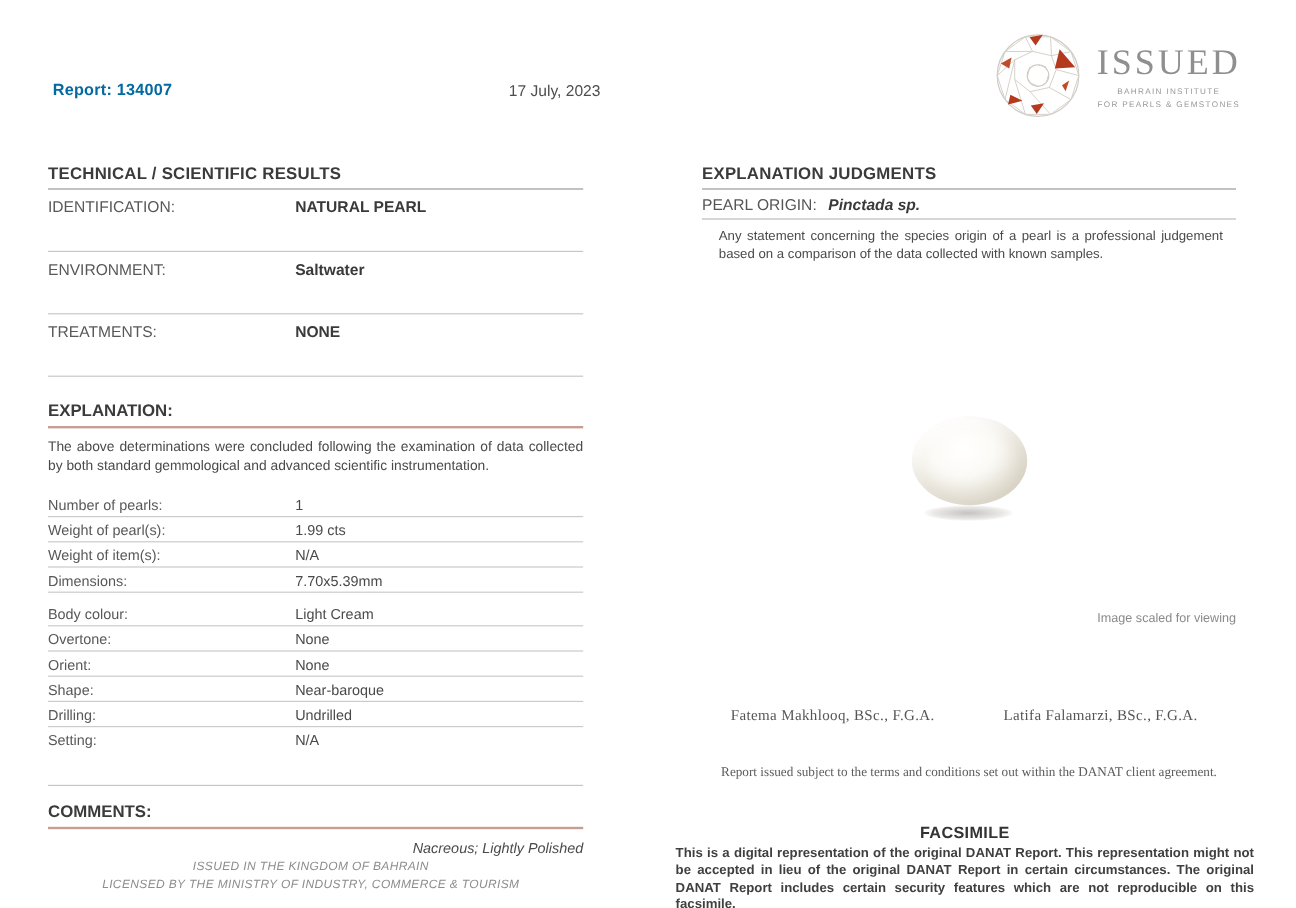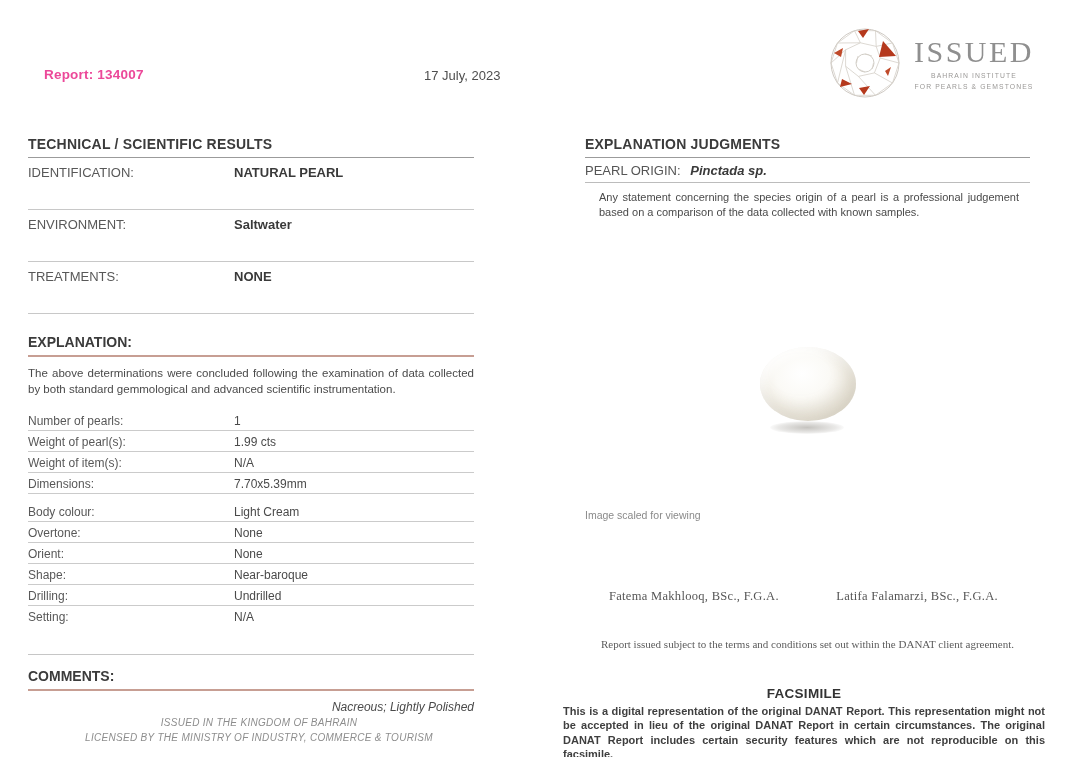--- a/index.html
+++ b/index.html
@@ -3,29 +3,29 @@
 <meta charset="utf-8">
 <style>
   * { margin:0; padding:0; box-sizing:border-box; }
   html,body { background:#ffffff; }
   .page {
     position:relative; width:1080px; height:757px; background:#ffffff;
     font-family:"Liberation Sans", sans-serif; color:#4a4a4a; overflow:hidden;
   }
 
   
-  .report-no { position:absolute; left:44px; top:67px; font-size:13.5px; font-weight:bold; color:#ec4899; letter-spacing:.2px; }
+  .report-no { position:absolute; left:44px; top:67px; font-size:13.5px; font-weight:bold; color:#0369a1; letter-spacing:.2px; }
   .date { position:absolute; left:424px; top:68px; font-size:13px; color:#4e4e4e; }
   .logo { position:absolute; top:26px; right:46px; display:flex; align-items:center; gap:12px; }
   .logo-text { text-align:center; }
   .logo-name { font-family:"Liberation Serif", serif; font-size:30px; color:#8f8f8f; letter-spacing:2.5px; line-height:1; font-weight:400; }
   .logo-sub { font-size:6.8px; color:#9a9896; letter-spacing:1.1px; margin-top:4px; line-height:1.55; }
 
   
-  .col-left  { position:absolute; left:28px;  top:136px; width:446px; }
+  .col-left  { position:absolute; left:40px;  top:136px; width:446px; }
   .col-right { position:absolute; left:585px; top:136px; width:445px; }
 
   .section-title { font-size:14px; font-weight:bold; color:#3b3b3b; letter-spacing:.2px; padding-bottom:5px; border-bottom:1.5px solid #9b9b9b; }
 
   .result-row { display:flex; padding:7px 0 29px; border-bottom:1px solid #c8c8c8; }
   .result-row .lbl { width:206px; font-size:13px; color:#585858; }
   .result-row .val { font-size:13px; font-weight:bold; color:#3a3a3a; }
 
   .sub-head { margin-top:20px; font-size:14px; font-weight:bold; color:#3b3b3b; padding-bottom:5px; border-bottom:2px solid #c79e93; }
   .expl-text { margin-top:9px; font-size:11.5px; line-height:1.35; text-align:justify; color:#4a4a4a; }
@@ -48,21 +48,21 @@
   .origin-row .val { font-weight:bold; font-style:italic; color:#3a3a3a; margin-left:6px; }
   .origin-note { margin:7px 0 0 14px; font-size:11px; line-height:1.32; text-align:justify; color:#4a4a4a; width:420px; }
 
   .pearl { position:relative; width:96px; height:74px; margin:128px auto 0; border-radius:50%;
     background:radial-gradient(ellipse at 44% 36%, #ffffff 0%, #fbfaf6 35%, #f0ece2 65%, #ddd7c9 92%, #d2cbbc 100%);
     box-shadow: inset -8px -10px 16px rgba(150,140,118,.22), inset 4px 5px 10px rgba(255,255,255,.9);
   }
   .pearl::after { content:""; position:absolute; left:10px; bottom:-13px; width:74px; height:13px; border-radius:50%;
     background:radial-gradient(ellipse at 50% 50%, rgba(110,105,95,.40) 0%, rgba(110,105,95,.15) 55%, rgba(110,105,95,0) 75%); }
 
-  .pearl-caption { margin-top:88px; text-align:left; font-size:10.5px; color:#8a8a8a; }
+  .pearl-caption { margin-top:88px; text-align:right; font-size:10.5px; color:#8a8a8a; }
 
   .signatures { display:flex; justify-content:space-between; margin-top:68px; padding:0 32px 0 24px;
     font-family:"Liberation Serif", serif; font-size:12.5px; color:#555; letter-spacing:.3px; }
 
   .terms-note { margin-top:34px; text-align:center; font-family:"Liberation Serif", serif; font-size:11px; color:#5c5c5c; }
 
   .facsimile { position:absolute; left:563px; top:686px; width:482px; }
   .facs-title { text-align:center; font-size:13.5px; font-weight:bold; color:#333; letter-spacing:.3px; }
   .facs-text { margin-top:3px; font-size:11px; font-weight:bold; line-height:1.3; text-align:justify; color:#3f3f3f; }
 </style>

